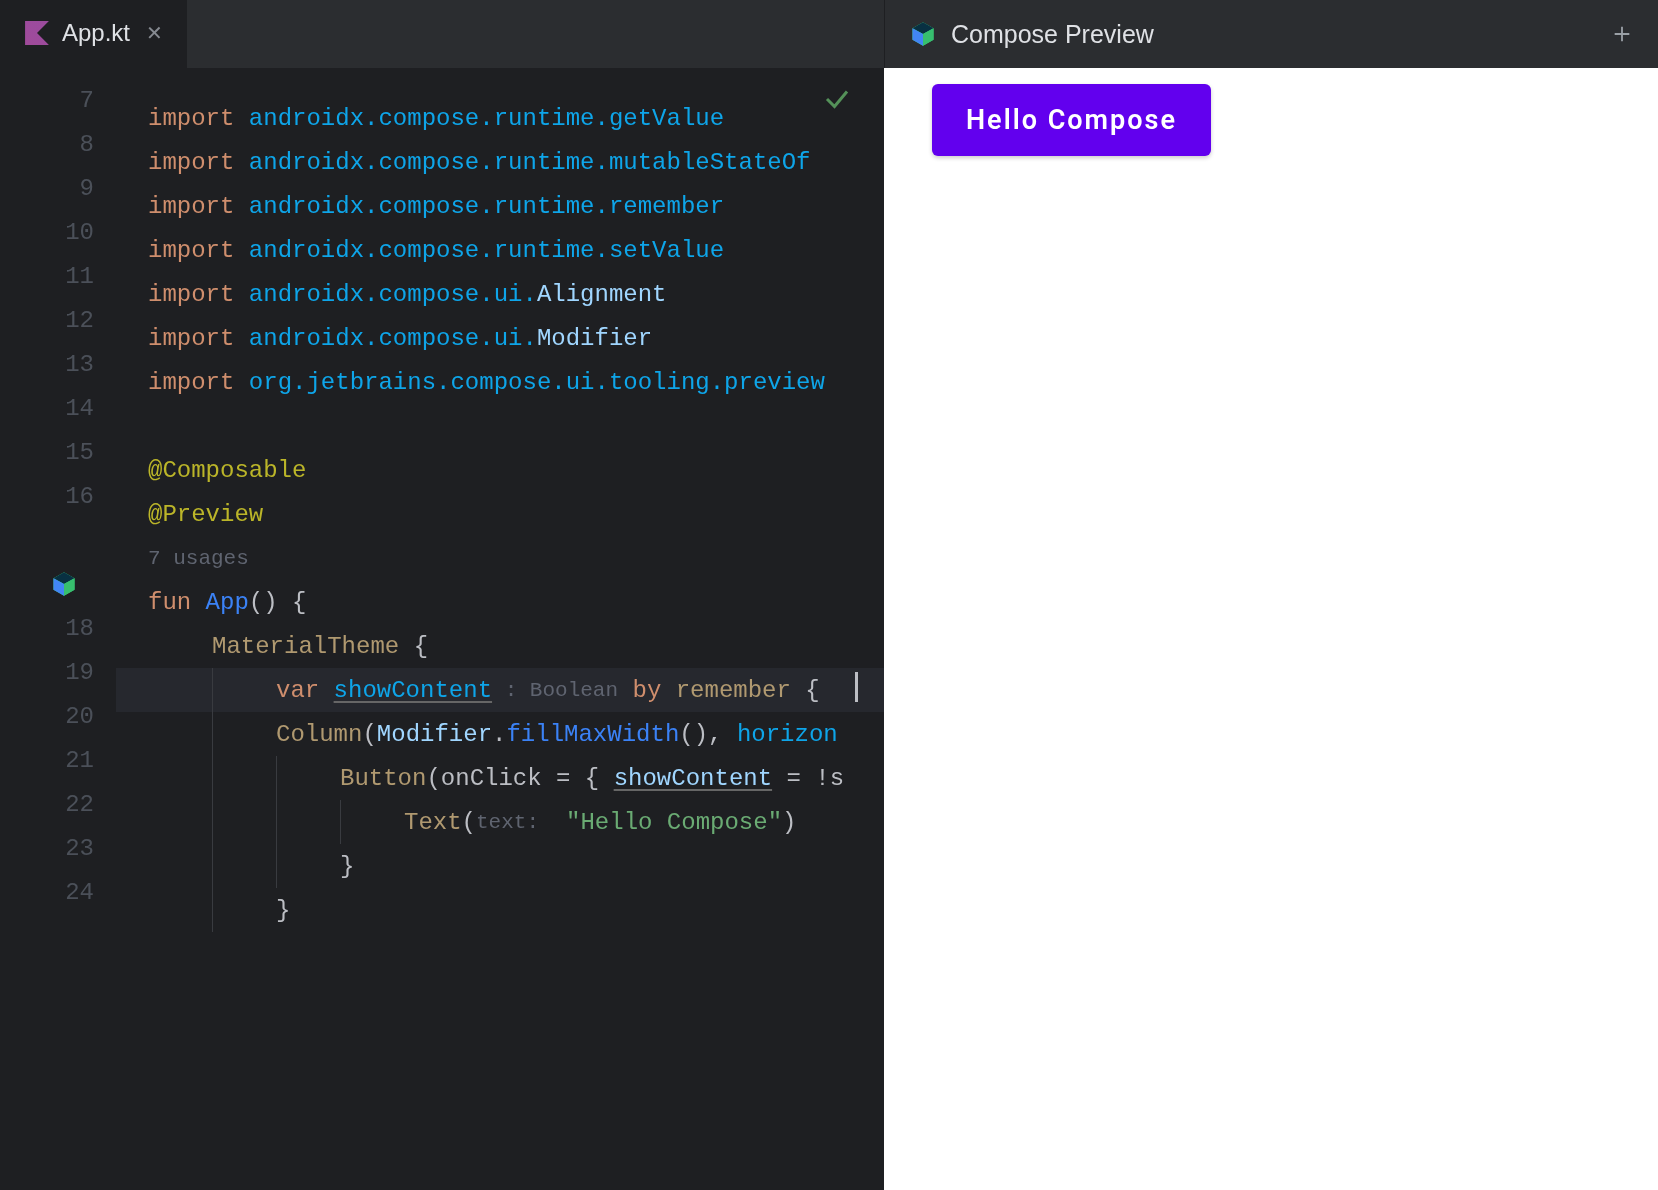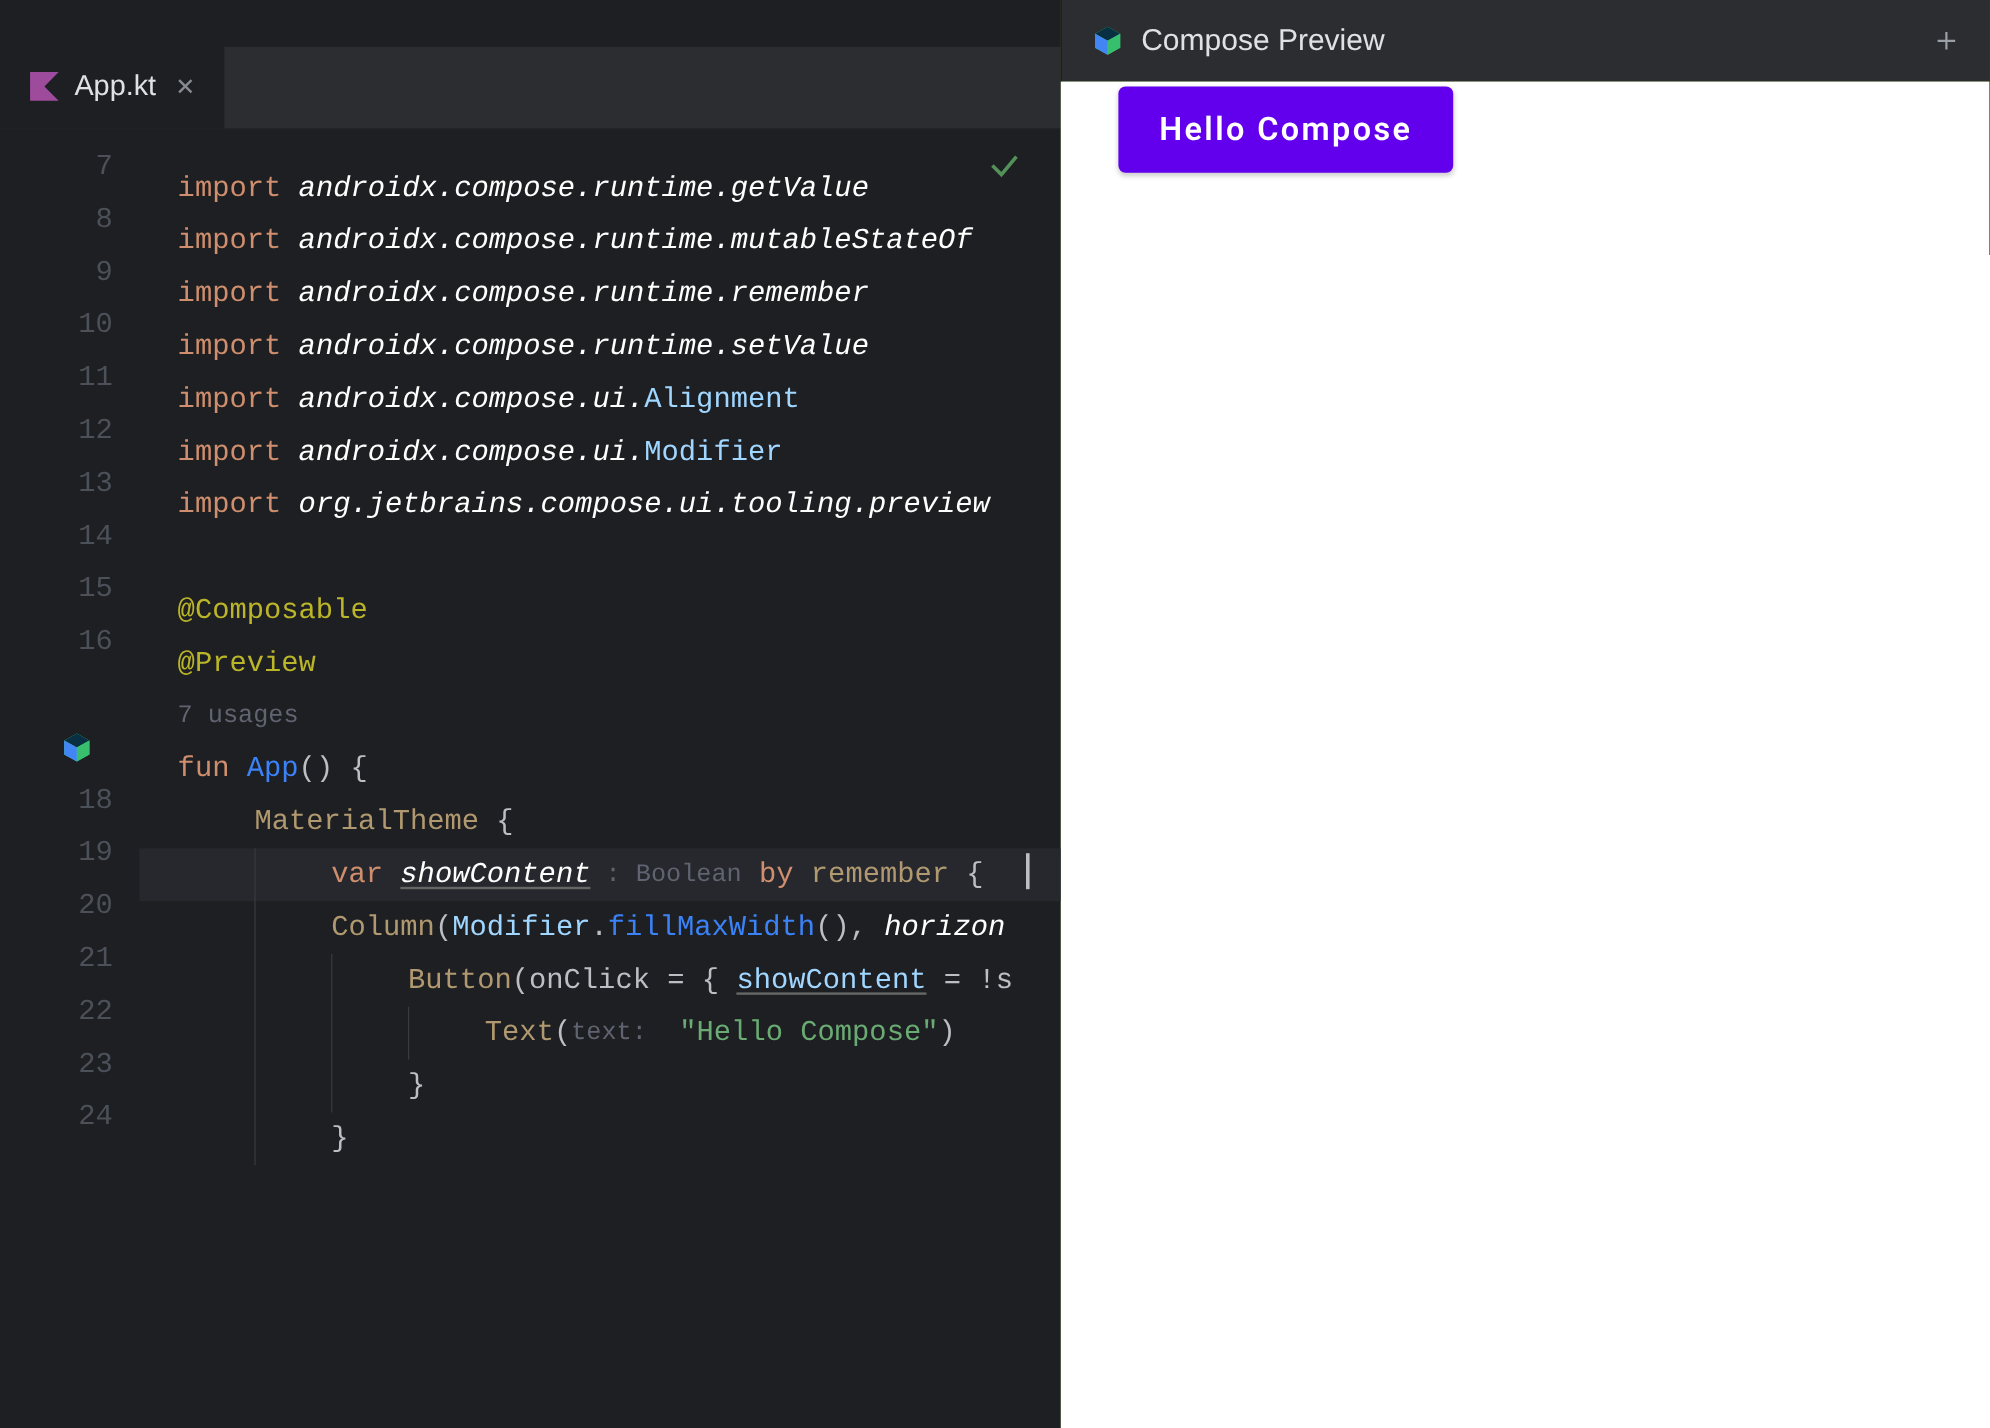--- a/index.html
+++ b/index.html
@@ -22,21 +22,20 @@
       flex: 1;
       display: flex;
       flex-direction: column;
       background: #4d7c0f;
     }
     .tab-bar {
       height: 68px;
       background: #2b2d30;
       display: flex;
       align-items: center;
-      margin-top: 39px;
     }
     .tab {
       height: 100%;
       display: flex;
       align-items: center;
       gap: 12px;
       padding: 0 20px 0 24px;
       background: #1e1f22;
       color: #dfe1e5;
       font-size: 24px;
@@ -143,29 +142,29 @@
       right: 32px;
       top: 14px;
       width: 30px;
       height: 34px;
       color: #549159;
     }
     .kw { color: #cf8e6d; }
     .str { color: #6aab73; }
     .ann { color: #bbb529; }
     .fn2 { color: #3b82f6; }
-    .ident { color: #ffffff; font-style: italic; }
+    .ident { color: #0ea5e9; }
     .prop-fn { color: #b09970; }
     .op { color: #bcbec4; }
     .name-suffix { color: #a0d6ff; }
     .underline { text-decoration: underline; text-decoration-color: #666; text-underline-offset: 4px; }
     .preview-body {
       flex: 1;
       background: #ffffff;
-      padding: 4px 48px;
+      padding: 16px 48px;
     }
     .compose-button {
       display: inline-block;
       background: #6200ee;
       color: #fff;
       font-family: -apple-system, 'Segoe UI', Roboto, sans-serif;
       font-size: 27px;
       font-weight: 600;
       letter-spacing: 2px;
       padding: 20px 34px;

